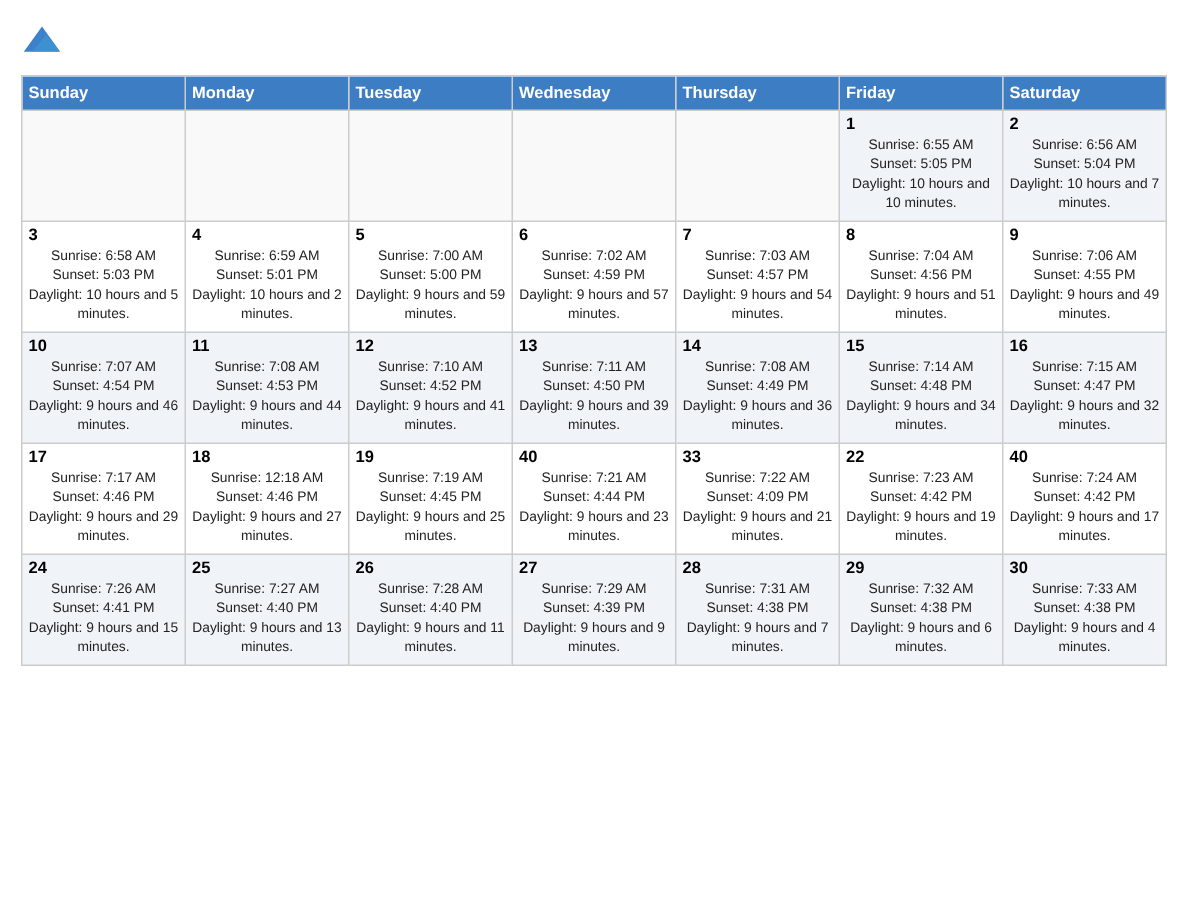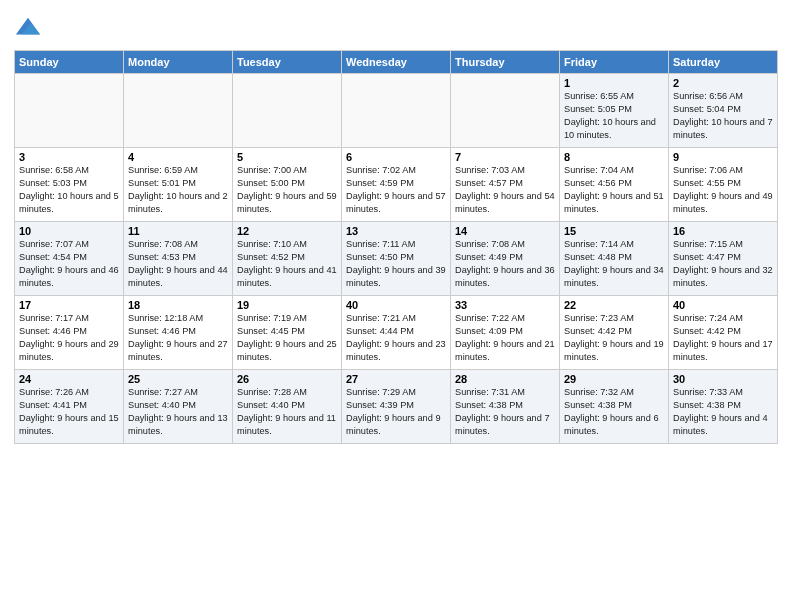--- a/index.html
+++ b/index.html
@@ -86,20 +86,21 @@
     .day-num {
       font-weight: bold;
       font-size: 11px;
       display: block;
       margin-bottom: 1px;
     }
     .day-info {
       font-size: 9.2px;
       color: #222;
       line-height: 1.4;
+      text-align: center;
     }
     .empty {
       background-color: #f9f9f9;
     }
   </style>
 </head>
 <body>
 
 <div class="page">
   <div class="header">

